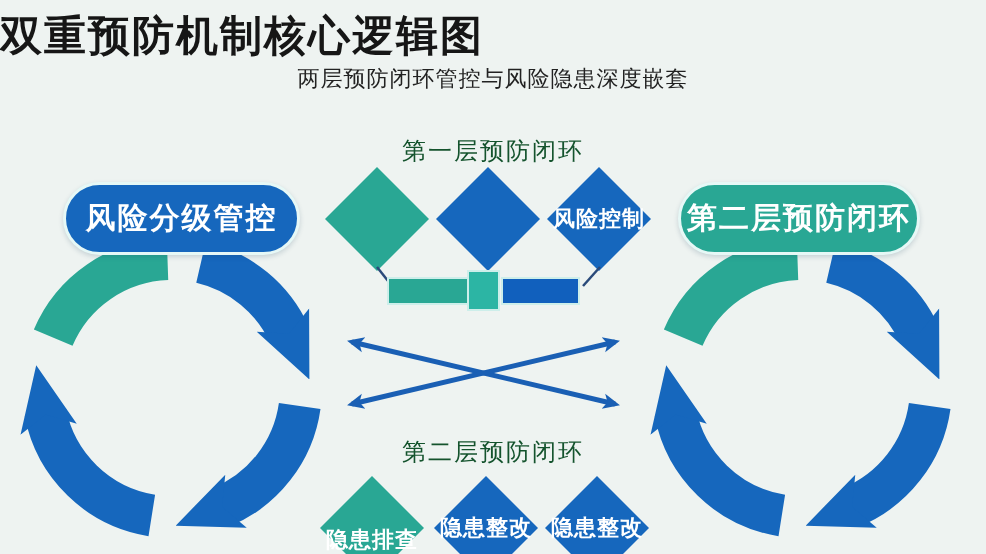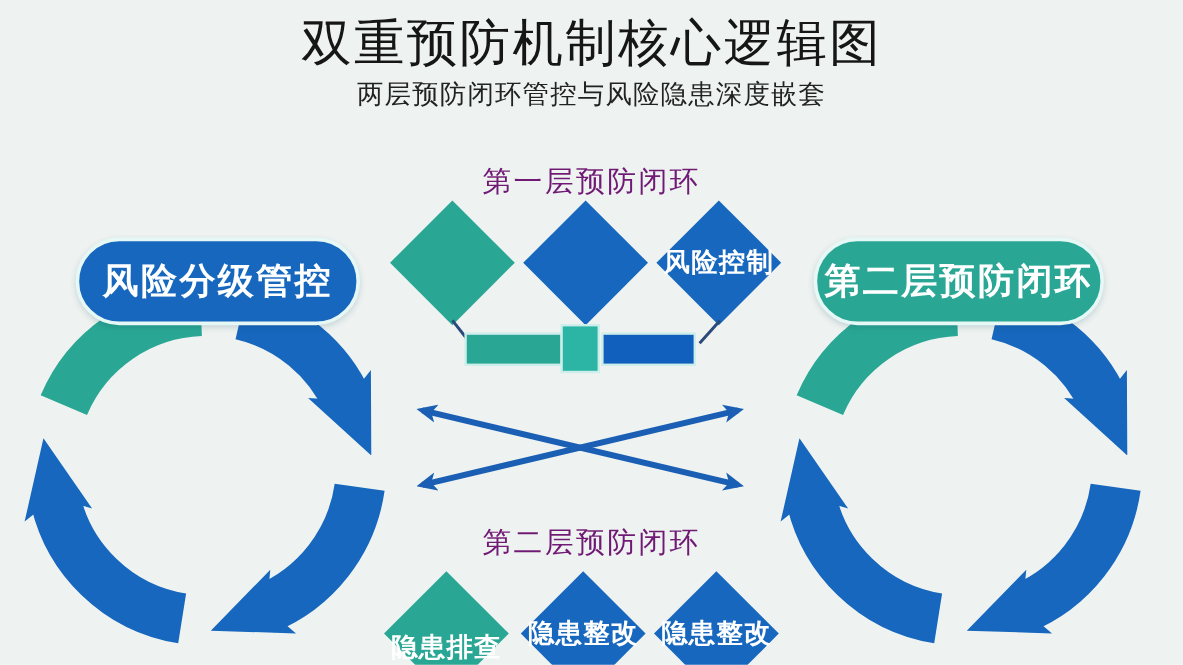--- a/index.html
+++ b/index.html
@@ -17,35 +17,35 @@
   *{margin:0;padding:0;box-sizing:border-box;}
   html,body{width:986px;height:554px;}
   body{font-family:"Liberation Sans","DejaVu Sans",sans-serif;}
   .canvas{
     position:relative;width:986px;height:554px;overflow:hidden;
     background:var(--bg);
   }
   .layer-svg{position:absolute;left:0;top:0;z-index:1;}
   .txt{position:absolute;z-index:2;}
   .title{
-    left:0;right:0;top:8px;text-align:center;
-    font-size:42px;font-weight:400;letter-spacing:2px;color:var(--text-dark);
+    left:0;right:0;top:8px;
+    font-size:42px;font-weight:700;letter-spacing:2px;color:var(--text-dark);
   }
   .subtitle{
     left:0;right:0;top:64px;text-align:center;
     font-size:22px;font-weight:500;letter-spacing:1px;color:#222222;
   }
   .layer-label{
     left:0;right:0;text-align:center;
-    font-size:24px;font-weight:500;letter-spacing:2px;color:#701a75;
+    font-size:24px;font-weight:500;letter-spacing:2px;color:#14532d;
   }
   .layer-label.first{top:135px;}
   .layer-label.second{top:436px;}
   .pill{
-    position:absolute;z-index:3;top:198px;height:73px;
+    position:absolute;z-index:3;top:182px;height:73px;
     display:flex;align-items:center;justify-content:center;
     border-radius:38px;border:3px solid var(--pill-border);
     color:var(--white);font-size:30px;font-weight:800;letter-spacing:2px;
     box-shadow:0 2px 5px rgba(20,60,90,0.18);
   }
   .pill.left{left:63px;width:237px;background:var(--blue);}
   .pill.right{left:678px;width:242px;background:var(--teal);}
   .diamond-label{
     position:absolute;z-index:2;transform:translate(-50%,-50%);
     color:var(--white);font-size:22px;font-weight:700;letter-spacing:1px;

